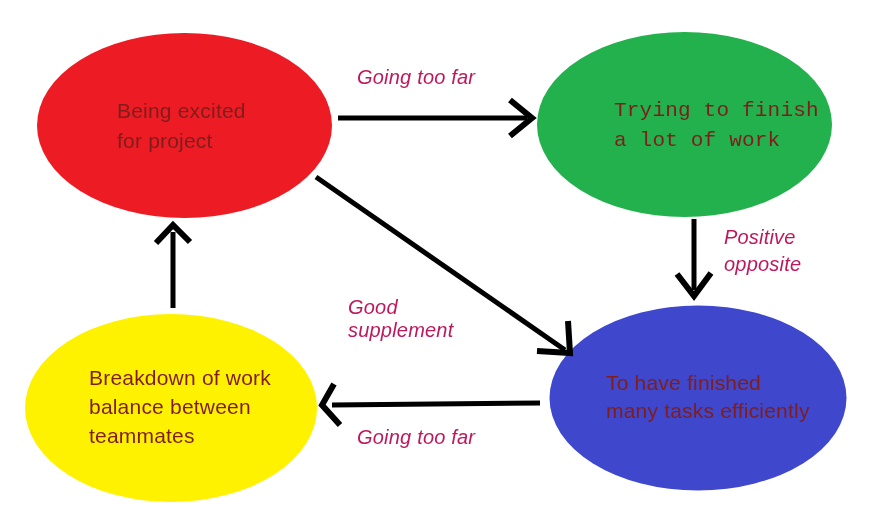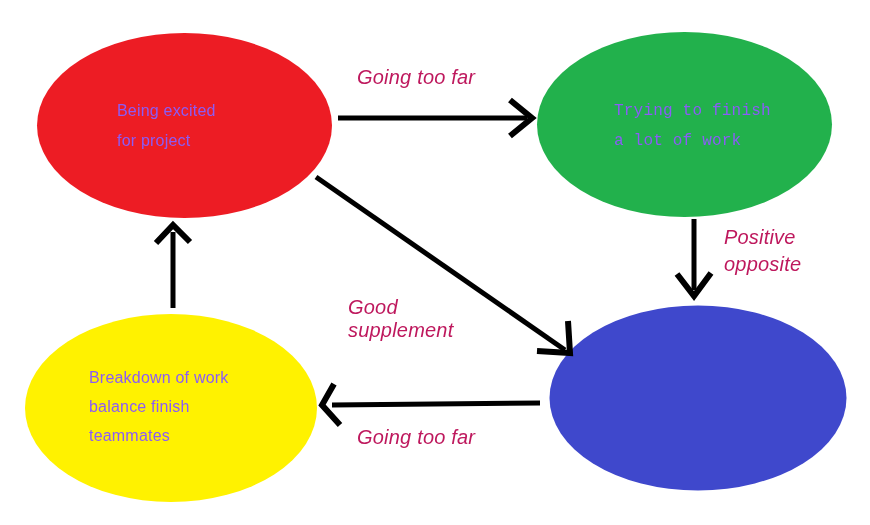--- a/index.html
+++ b/index.html
@@ -15,22 +15,22 @@
     background: #ffffff;
     overflow: hidden;
   }
   #diagram-svg {
     position: absolute;
     left: 0;
     top: 0;
   }
   .node-label {
     position: absolute;
-    color: #8b5cf6;
-    font-size: 16px;
+    color: #7f1d1d;
+    font-size: 21px;
     line-height: 30px;
     white-space: pre-line;
     letter-spacing: 0.2px;
   }
   .edge-label {
     position: absolute;
     color: #be185d;
     font-size: 20px;
     font-style: italic;
     line-height: 26px;
@@ -98,22 +98,24 @@
       <path class="arrow-shaft" d="M173 308 L173 232"></path>
       <path class="arrow-head" d="M156 243 L173 225 L190 242"></path>
     </g>
   </svg>
 
   <div class="node-label" id="label-node-excited">Being excited
 for project</div>
   <div class="node-label" id="label-node-trying">Trying to finish
 a lot of work</div>
   <div class="node-label" id="label-node-breakdown">Breakdown of work
-balance finish
+balance between
 teammates</div>
+  <div class="node-label" id="label-node-finished">To have finished
+many tasks efficiently</div>
 
   <div class="edge-label" id="label-edge-going-top">Going too far</div>
   <div class="edge-label" id="label-edge-positive">Positive
 opposite</div>
   <div class="edge-label" id="label-edge-supplement">Good
 supplement</div>
   <div class="edge-label" id="label-edge-going-bottom">Going too far</div>
 
 </div>
 

